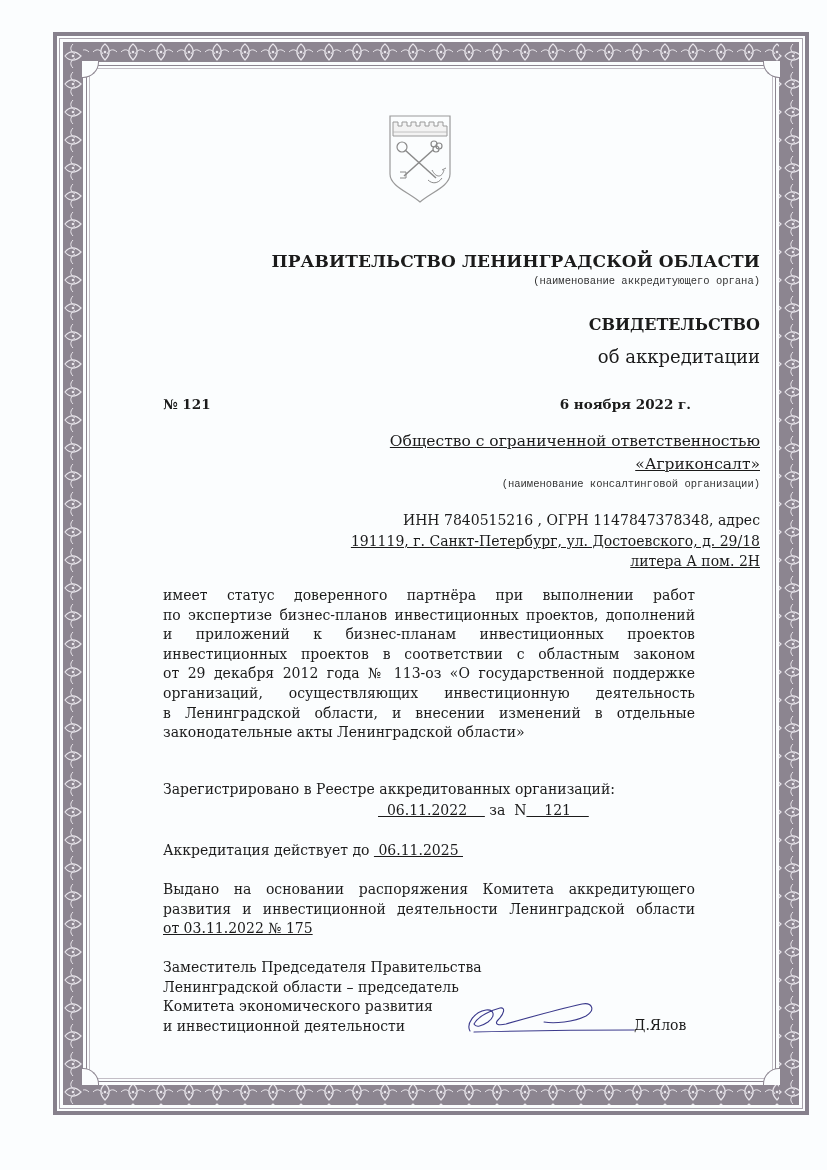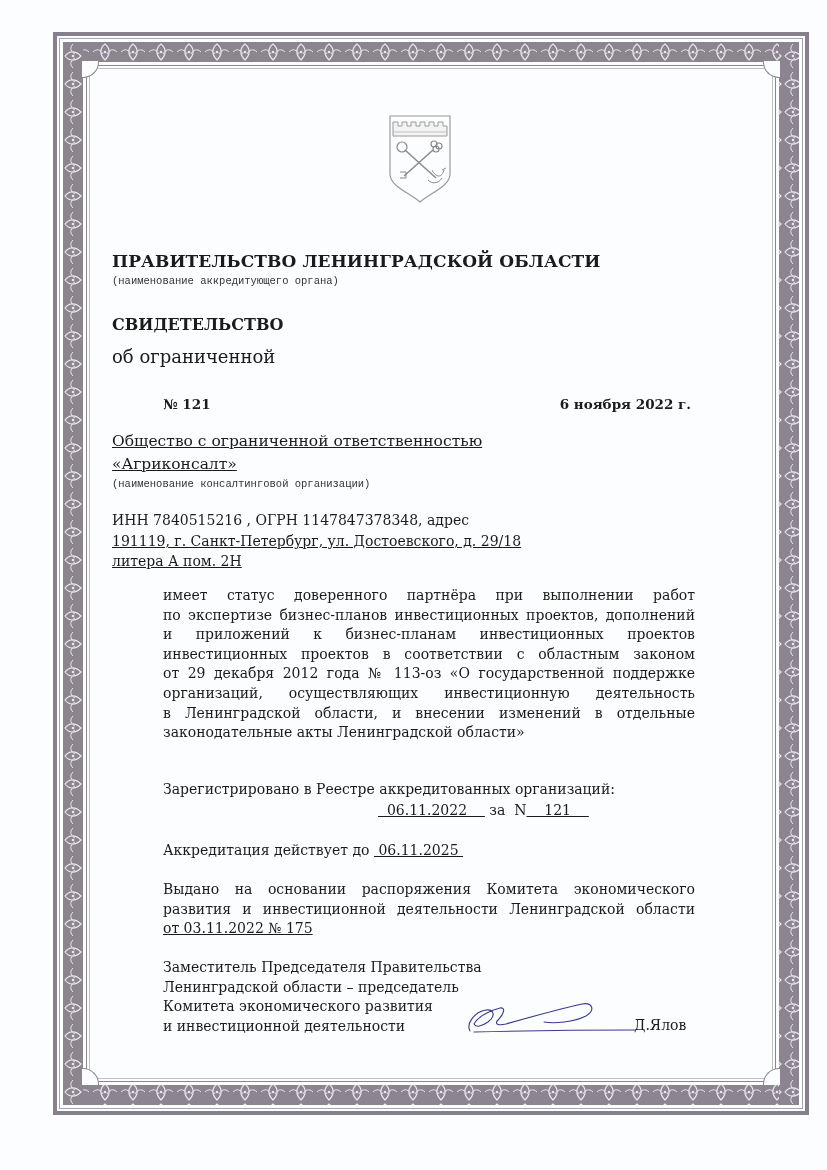--- a/index.html
+++ b/index.html
@@ -34,21 +34,21 @@
     position: absolute; width: 16px; height: 16px; background: #fbfdfe;
     border: 1px solid #8c8590;
   }
   .corner.tl { left: 82px; top: 61px; border-radius: 0 0 16px 0; border-top: none; border-left: none; }
   .corner.tr { right: 47px; top: 61px; border-radius: 0 0 0 16px; border-top: none; border-right: none; }
   .corner.bl { left: 82px; bottom: 85px; border-radius: 0 16px 0 0; border-bottom: none; border-left: none; }
   .corner.br { right: 47px; bottom: 85px; border-radius: 16px 0 0 0; border-bottom: none; border-right: none; }
 
   
   .emblem { position: absolute; left: 386px; top: 112px; width: 68px; height: 92px; }
-  .center { position: absolute; left: 112px; width: 660px; text-align: left; }
+  .center { position: absolute; left: 100px; width: 660px; text-align: right; }
   .org-title { top: 251px; font-size: 17px; font-weight: bold; letter-spacing: 0.1px; }
   .mono-note { font-family: "Liberation Mono", "DejaVu Sans Mono", monospace; font-size: 10.5px; color: #333; }
   .org-note { top: 275px; }
   .cert-title { top: 315px; font-size: 16px; font-weight: bold; }
   .cert-sub { top: 346px; font-size: 18px; }
   .num { position: absolute; left: 163px; top: 396px; font-size: 13.5px; font-weight: bold; }
   .date { position: absolute; right: 136px; top: 396px; font-size: 13.5px; font-weight: bold; }
   .company1 { top: 432px; font-size: 15.5px; text-decoration: underline; }
   .company2 { top: 455px; font-size: 15.5px; text-decoration: underline; }
   .company-note { top: 478px; }
@@ -117,21 +117,21 @@
   <circle cx="50" cy="37" r="3" fill="none" stroke="#8a8a8a" stroke-width="1.2"></circle>
   <line x1="47" y1="38" x2="18" y2="64" stroke="#8a8a8a" stroke-width="1.5"></line>
   <path d="M14 60 L20 60 L20 66 L14 66" fill="none" stroke="#8a8a8a" stroke-width="1"></path>
   <path d="M46 58 C50 66 56 66 58 58 M56 58 L60 56" fill="none" stroke="#8a8a8a" stroke-width="1"></path>
   <path d="M42 68 C46 72 52 72 56 66" fill="none" stroke="#8a8a8a" stroke-width="1"></path>
 </svg>
 
 <div class="center org-title">ПРАВИТЕЛЬСТВО ЛЕНИНГРАДСКОЙ ОБЛАСТИ</div>
 <div class="center org-note mono-note">(наименование аккредитующего органа)</div>
 <div class="center cert-title">СВИДЕТЕЛЬСТВО</div>
-<div class="center cert-sub">об ограниченной</div>
+<div class="center cert-sub">об аккредитации</div>
 
 <div class="num">№ 121</div>
 <div class="date">6 ноября 2022 г.</div>
 
 <div class="center company1">Общество с ограниченной ответственностью</div>
 <div class="center company2">«Агриконсалт»</div>
 <div class="center company-note mono-note">(наименование консалтинговой организации)</div>
 
 <div class="center inn">ИНН 7840515216 , ОГРН 1147847378348, адрес</div>
 <div class="center addr1">191119, г. Санкт-Петербург, ул. Достоевского, д. 29/18</div>
@@ -151,21 +151,21 @@
 <div class="reg">Зарегистрировано в Реестре аккредитованных организаций:</div>
 <div class="reg-line2">
   <span class="u">  06.11.2022    </span><span style="white-space:pre"> за  N</span><span class="u">    121    </span>
 </div>
 
 <div class="valid">
   <span style="white-space:pre">Аккредитация действует до </span><span class="u"> 06.11.2025 </span>
 </div>
 
 <div class="issued">
-  <span class="line">Выдано на основании распоряжения Комитета экономического</span>
+  <span class="line">Выдано на основании распоряжения Комитета аккредитующего</span>
   <span class="line">развития и инвестиционной деятельности Ленинградской области</span>
   <span class="u">от 03.11.2022 № 175</span>
 </div>
 
 <div class="sign-block">
   <div>Заместитель Председателя Правительства</div>
   <div>Ленинградской области – председатель</div>
   <div>Комитета экономического развития</div>
   <div>и инвестиционной деятельности</div>
 </div>

